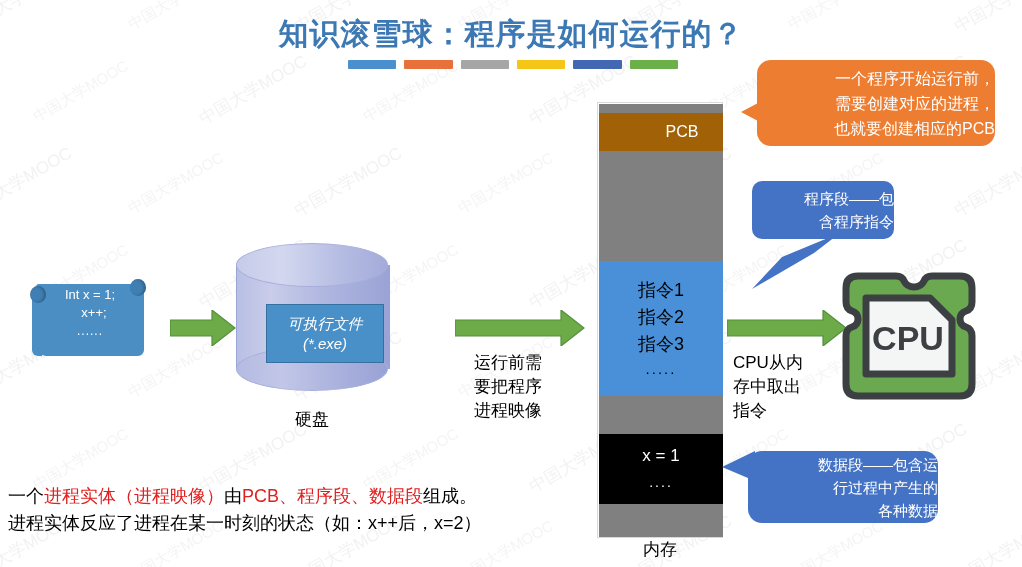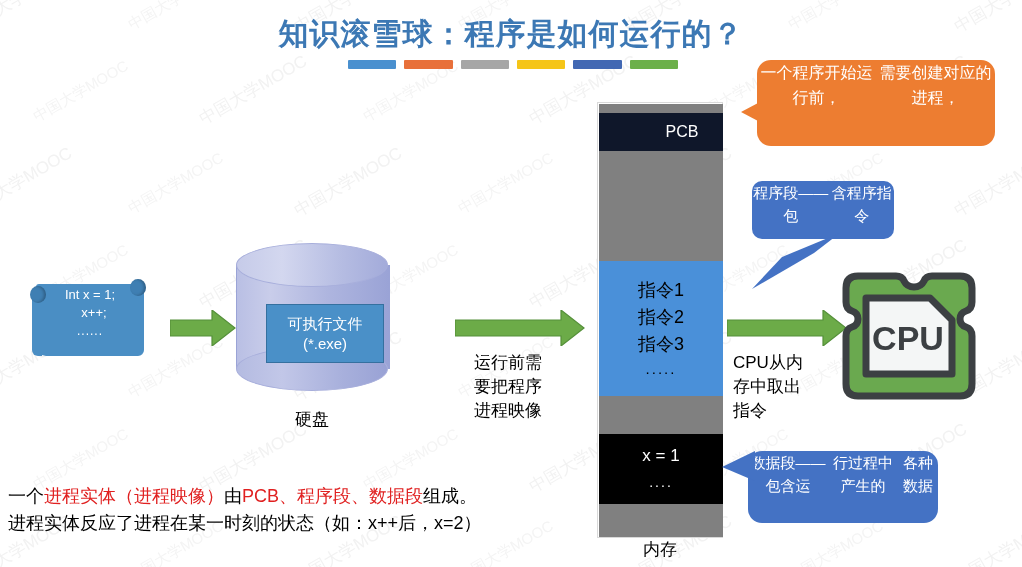--- a/index.html
+++ b/index.html
@@ -36,21 +36,21 @@
   .scroll-text{position:absolute;left:10px;top:8px;width:108px;color:#ffffff;
      font-size:13px;line-height:18px;text-align:center;}
   .scroll-text .l2{padding-left:8px;}
   .scroll-text .l3{font-size:12px;letter-spacing:1px;}
 
   
   .arrow{position:absolute;}
   .arrow svg{display:block;}
 
   
-  #disk{position:absolute;left:236px;top:243px;width:152px;height:148px;}
+  #disk{position:absolute;left:236px;top:243px;width:152px;height:148px;font-style:italic;}
   .cyl-body{position:absolute;left:0;top:22px;width:152px;height:104px;
     background:linear-gradient(to right,#b9bfe4 0%,#c9cdea 22%,#aeb5df 60%,#9aa3d6 100%);
     border-left:1px solid #9aa3d6;border-right:1px solid #9aa3d6;}
   .cyl-top{position:absolute;left:0;top:0px;width:152px;height:44px;border-radius:50%;
     background:linear-gradient(to right,#c6cbe9 0%,#d3d7ef 30%,#b5bce2 70%,#a3abda 100%);
     border:1px solid #a7aedb;box-sizing:border-box;}
   .cyl-bot{position:absolute;left:0;top:104px;width:152px;height:44px;border-radius:50%;
     background:linear-gradient(to right,#b4bbe1 0%,#c2c7e8 30%,#a8b0dc 70%,#99a2d5 100%);
     border:1px solid #a7aedb;box-sizing:border-box;}
   .cyl-label-box{position:absolute;left:30px;top:61px;width:116px;height:57px;
@@ -69,21 +69,21 @@
   #seg-pcb{color:#ffffff;font-size:16px;}
   #seg-prog{color:#000000;font-size:18px;line-height:27px;}
   #seg-prog .dots{font-size:15px;letter-spacing:2px;line-height:22px;}
   #seg-data{color:#ffffff;font-size:17px;line-height:26px;}
   #seg-data .dots{font-size:14px;letter-spacing:2px;}
   #mem-caption{position:absolute;left:598px;top:538px;width:124px;text-align:center;
     font-size:17px;color:#000;}
 
   
   .callout{position:absolute;box-sizing:border-box;color:#ffffff;
-    display:flex;align-items:flex-start;justify-content:center;
+    display:flex;flex-direction:column;align-items:flex-end;justify-content:center;
     text-align:center;}
   #callout-pcb{left:757px;top:60px;width:238px;height:86px;background:#ed7d31;
     border-radius:14px;font-size:16px;line-height:25px;}
   #callout-pcb .tail{position:absolute;left:-16px;top:43px;width:0;height:0;
     border-top:9px solid transparent;border-bottom:9px solid transparent;
     border-right:17px solid #ed7d31;}
   #callout-prog{left:752px;top:181px;width:142px;height:58px;background:#4472c4;
     border-radius:10px;font-size:15px;line-height:23px;}
   #callout-data{left:748px;top:451px;width:190px;height:72px;background:#4472c4;
     border-radius:14px;font-size:15px;line-height:23px;}
@@ -202,21 +202,21 @@
     </svg>
   </div>
   <div class="cap" id="cap-mem">
       <div>运行前需</div>
       <div>要把程序</div>
       <div>进程映像</div>
     </div>
 
   <div id="mem">
       <div class="mseg" style="top: 0px; height: 9px; background: rgb(128, 128, 128);"></div>
-      <div class="mseg" id="seg-pcb" style="top: 9px; height: 38px; background: #0f172a; padding-left: 42px;">
+      <div class="mseg" id="seg-pcb" style="top: 9px; height: 38px; background: #a16207; padding-left: 42px;">
         <div>PCB</div>
       </div>
       <div class="mseg" style="top: 47px; height: 110px; background: rgb(128, 128, 128);"></div>
       <div class="mseg" id="seg-prog" style="top: 157px; height: 135px; background: rgb(74, 144, 217);">
         <div>指令1</div>
         <div>指令2</div>
         <div>指令3</div>
         <div class="dots">.....</div>
       </div>
       <div class="mseg" style="top: 292px; height: 38px; background: rgb(128, 128, 128);"></div>
@@ -246,20 +246,21 @@
                q0 -7 6 -9 q6 -2 6 -8 q0 -6 -6 -8 q-6 -2 -6 -9 V20 q0 -12 12 -12 Z" fill="#6aa94f" stroke="#3c4043" stroke-width="7" stroke-linejoin="round"></path>
       <path d="M28 30 H92 L114 52 V106 H28 Z" fill="#f4f6f6" stroke="#3c4043" stroke-width="7" stroke-linejoin="round"></path>
       <text x="70" y="82" font-family="'Liberation Sans',sans-serif" font-size="34" font-weight="700" fill="#3c4043" text-anchor="middle">CPU</text>
     </svg>
   </div>
 
   <div class="callout" id="callout-pcb">
     <div class="tail"></div>
   <div>一个程序开始运行前，</div>
       <div>需要创建对应的进程，</div>
+      <div>也就要创建相应的PCB</div>
     </div>
 
   <div class="callout" id="callout-prog">
       <div>程序段——包</div>
       <div>含程序指令</div>
     </div>
   <svg style="position:absolute;left:752px;top:233px;" width="90" height="62">
     <polygon points="88,0 30,24 0,56 62,20" fill="#4472c4"></polygon>
   </svg>
 

